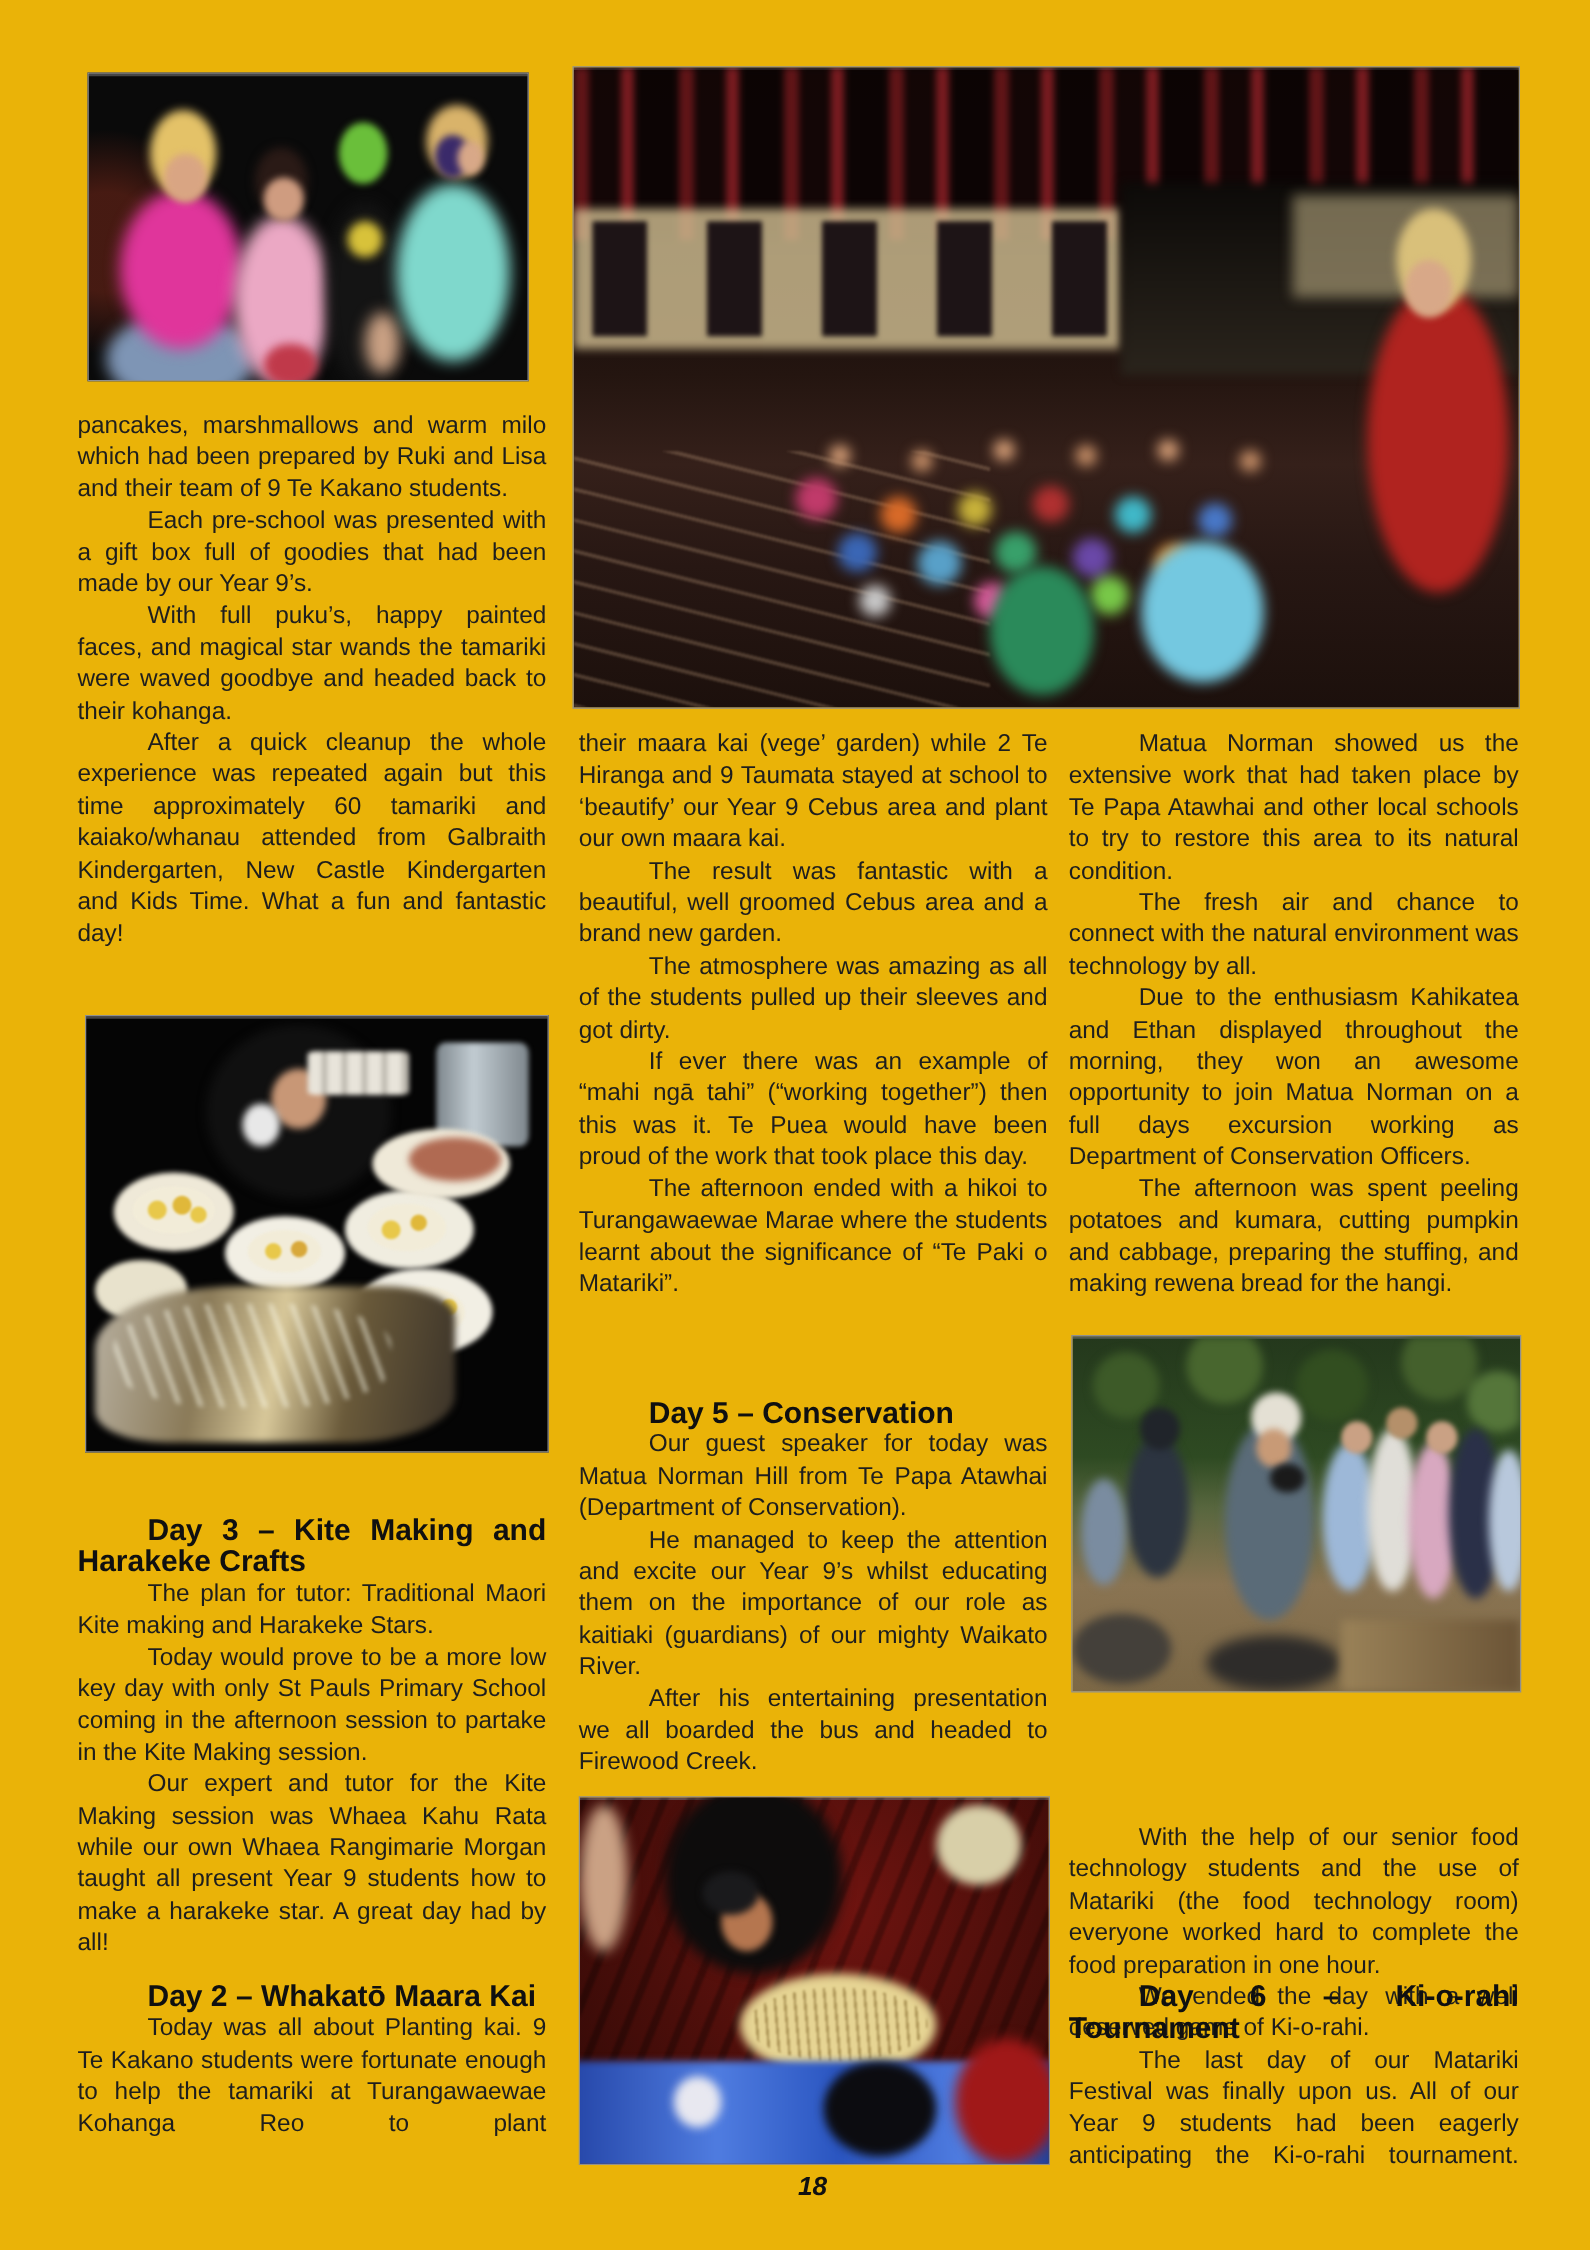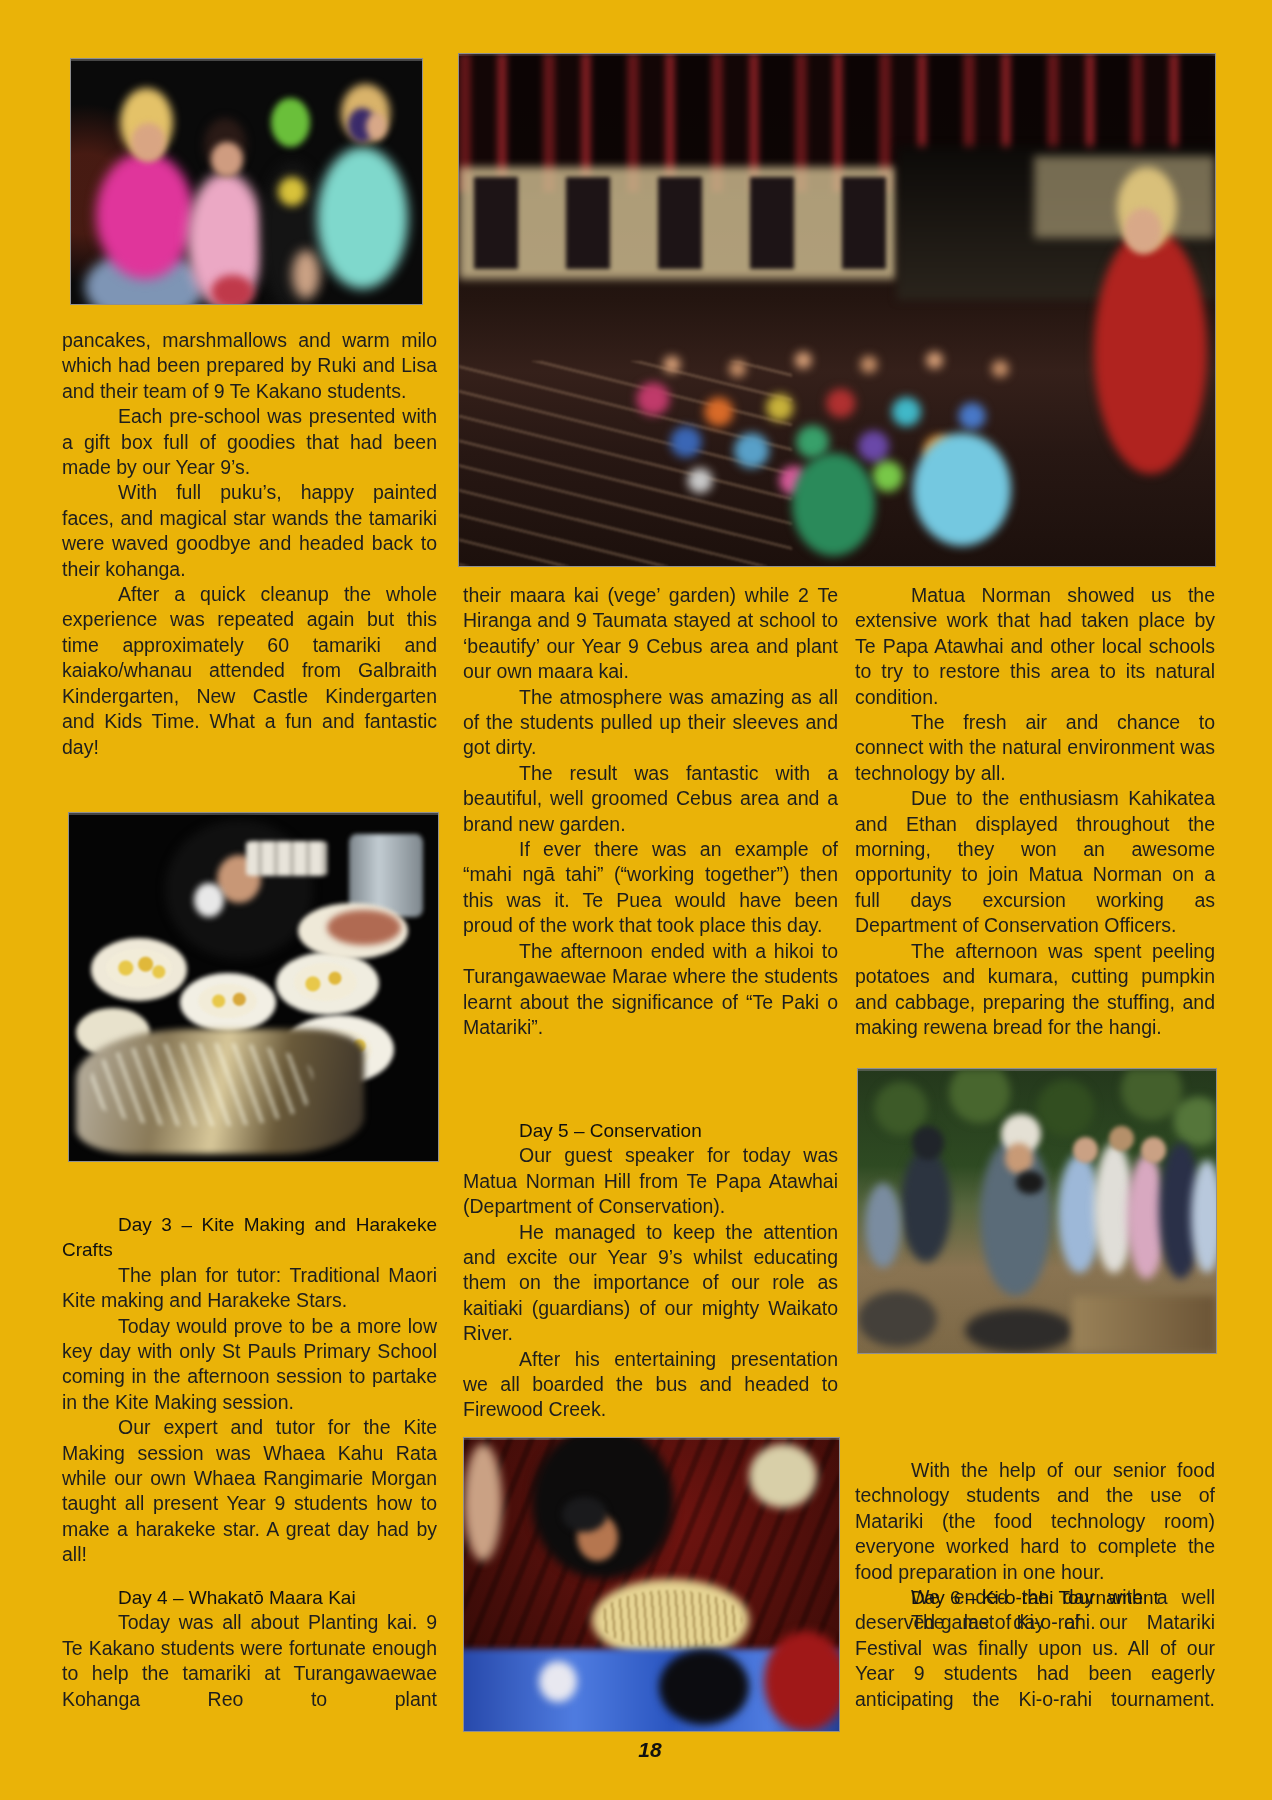--- a/index.html
+++ b/index.html
@@ -4,21 +4,21 @@
 <style>
   html,body{margin:0;padding:0;background:#e8e8e8;}
   #page{
     position:relative;width:1272px;height:1800px;margin:0 auto;background:#eab308;
     font-family:"Liberation Sans","DejaVu Sans",sans-serif;color:#1e1e1e;overflow:hidden;
   }
   .txt{position:absolute;font-size:19.5px;line-height:25.4px;text-align:justify;}
   .txt p{margin:0;text-indent:56px;}
   .txt p.noindent{text-indent:0;}
   .txt p.cont{text-align-last:justify;}
-  .heading{font-weight:normal;color:#101010;text-indent:0;font-size:19px;}
+  .heading{font-weight:bold;color:#101010;text-indent:0;font-size:24px;}
   .photo{position:absolute;border:1px solid #8f8f8f;background:#060606;overflow:hidden;
          box-shadow:inset 0 2px 0 rgba(120,120,120,.55);}
   .photo .b{position:absolute;border-radius:50%;filter:blur(6px);}
   .photo .r{position:absolute;filter:blur(3px);}
   #pagenum{position:absolute;left:455px;top:1738px;width:390px;text-align:center;
            font-weight:bold;font-style:italic;font-size:21px;color:#111;}
 </style>
 </head>
 <body>
 
@@ -108,28 +108,28 @@
   </div>
 
   <div class="txt" style="left:62px;top:1212px;width:375px;">
     <p class="heading">Day 3 – Kite Making and Harakeke Crafts</p>
     <p>The plan for tutor: Traditional Maori Kite making and Harakeke Stars.</p>
     <p>Today would prove to be a more low key day with only St Pauls Primary School coming in the afternoon session to partake in the Kite Making session.</p>
     <p>Our expert and tutor for the Kite Making session was Whaea Kahu Rata while our own Whaea Rangimarie Morgan taught all present Year 9 students how to make a harakeke star.  A great day had by all!</p>
   </div>
 
   <div class="txt" style="left:62px;top:1585px;width:375px;">
-    <p class="heading">Day 4 – Whakatō Maara Kai</p>
+    <p class="heading">Day 2 – Whakatō Maara Kai</p>
     <p class="cont">Today was all about Planting kai. 9 Te Kakano students were fortunate enough to help the tamariki at Turangawaewae Kohanga Reo to plant</p>
   </div>
 
   <div class="txt" style="left:463px;top:583px;width:375px;">
     <p class="noindent">their maara kai (vege’ garden) while 2 Te Hiranga and 9 Taumata stayed at school to ‘beautify’ our Year 9 Cebus area and plant our own maara kai.</p>
+    <p>The result was fantastic with a beautiful, well groomed Cebus area and a brand new garden.</p>
     <p>The atmosphere was amazing as all of the students pulled up their sleeves and got dirty.</p>
-    <p>The result was fantastic with a beautiful, well groomed Cebus area and a brand new garden.</p>
     <p>If ever there was an example of “mahi ngā tahi” (“working together”) then this was it.  Te Puea would have been proud of the work that took place this day.</p>
     <p>The afternoon ended with a hikoi to Turangawaewae Marae where the students learnt about the significance of “Te Paki o Matariki”.</p>
   </div>
 
   <div class="txt" style="left:463px;top:1118px;width:375px;">
     <p class="heading">Day 5 – Conservation</p>
     <p>Our guest speaker for today was Matua Norman Hill from Te Papa Atawhai (Department of Conservation).</p>
     <p>He managed to keep the attention and excite our Year 9’s whilst educating them on the importance of our role as kaitiaki (guardians) of our mighty Waikato River.</p>
     <p>After his entertaining presentation we all boarded the bus and headed to Firewood Creek.</p>
   </div>

